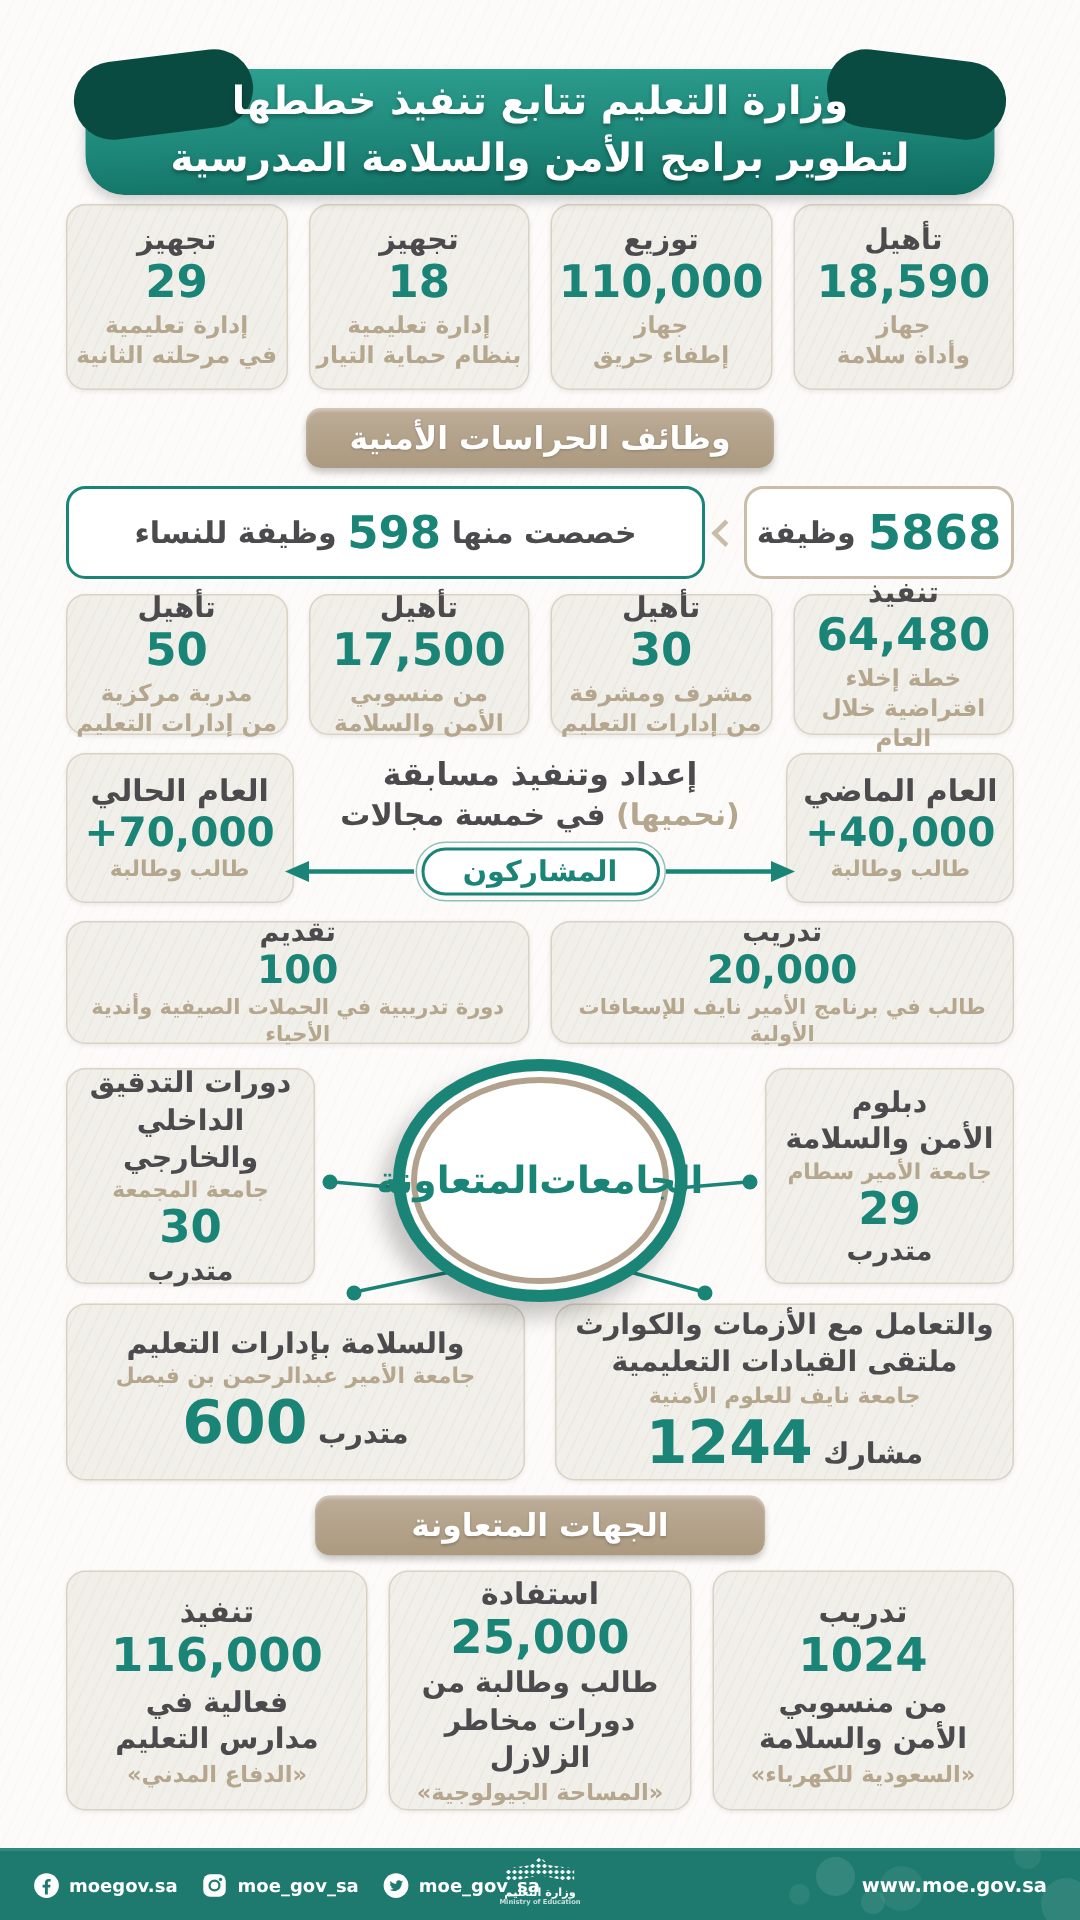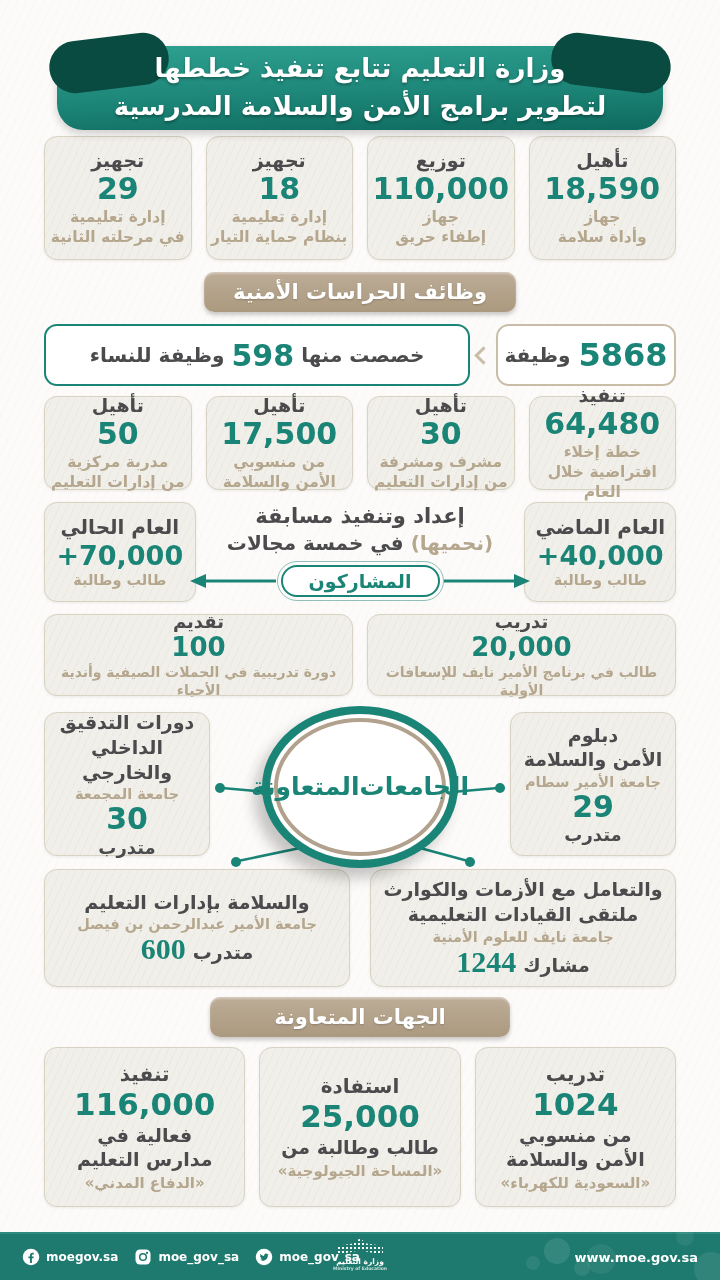--- a/index.html
+++ b/index.html
@@ -101,21 +101,21 @@
   .uni-side.right{ right:44px; } .uni-side.left{ left:44px; }
   .uni-side .c-dark{ font-size:19px; }
   .uni-side .org{ color:#b5a68e; font-size:14.5px; margin-top:2px; }
   .uni-side .c-number{ font-size:30px; }
   .uni-side .unit{ color:#4b4b4d; font-size:18px; }
   .uni-bottom{ width:306px; height:118px; top:163px; }
   .uni-bottom.right{ right:44px; } .uni-bottom.left{ left:44px; }
   .uni-bottom .c-dark{ font-size:19px; }
   .uni-bottom .org{ color:#b5a68e; font-size:14.5px; margin-top:2px; }
   .numrow{ direction:ltr; display:flex; align-items:baseline; justify-content:center; gap:7px; }
-  .numrow .n{ color:#1a8577; font-size:30px;font-family:Liberation Serif, serif; }
+  .numrow .n{ color:#1a8577; font-size:40px; }
   .numrow .u{ color:#4b4b4d; font-size:19px; }
   .uni-circle{
     position:absolute; z-index:2; left:50%; transform:translateX(-50%); top:0;
     width:196px; height:162px; background:#fff; border:8px solid #1a8577; border-radius:50%;
     box-shadow:inset 0 0 0 4px #fff, inset 0 0 0 8px #b2a18c, -8px 10px 14px rgba(0,0,0,0.22);
     display:flex; flex-direction:row; align-items:center; justify-content:center;
   }
   .uni-circle div{ color:#1a8577; font-size:25px; line-height:1.25; }
   
   .partners{ margin-top:10px; } .partners .card{ flex:1; height:160px; }
@@ -334,20 +334,21 @@
       <div class="c-title">تدريب</div>
       <div class="c-number">1024</div>
       <div class="c-dark">من منسوبي</div>
       <div class="c-dark">الأمن والسلامة</div>
       <div class="quote">«السعودية للكهرباء»</div>
     </div>
     <div class="card">
       <div class="c-title">استفادة</div>
       <div class="c-number">25,000</div>
       <div class="c-dark">طالب وطالبة من</div>
+      <div class="c-dark">دورات مخاطر الزلازل</div>
       <div class="quote">«المساحة الجيولوجية»</div>
     </div>
     <div class="card">
       <div class="c-title">تنفيذ</div>
       <div class="c-number">116,000</div>
       <div class="c-dark">فعالية في</div>
       <div class="c-dark">مدارس التعليم</div>
       <div class="quote">«الدفاع المدني»</div>
     </div>
   </div>

